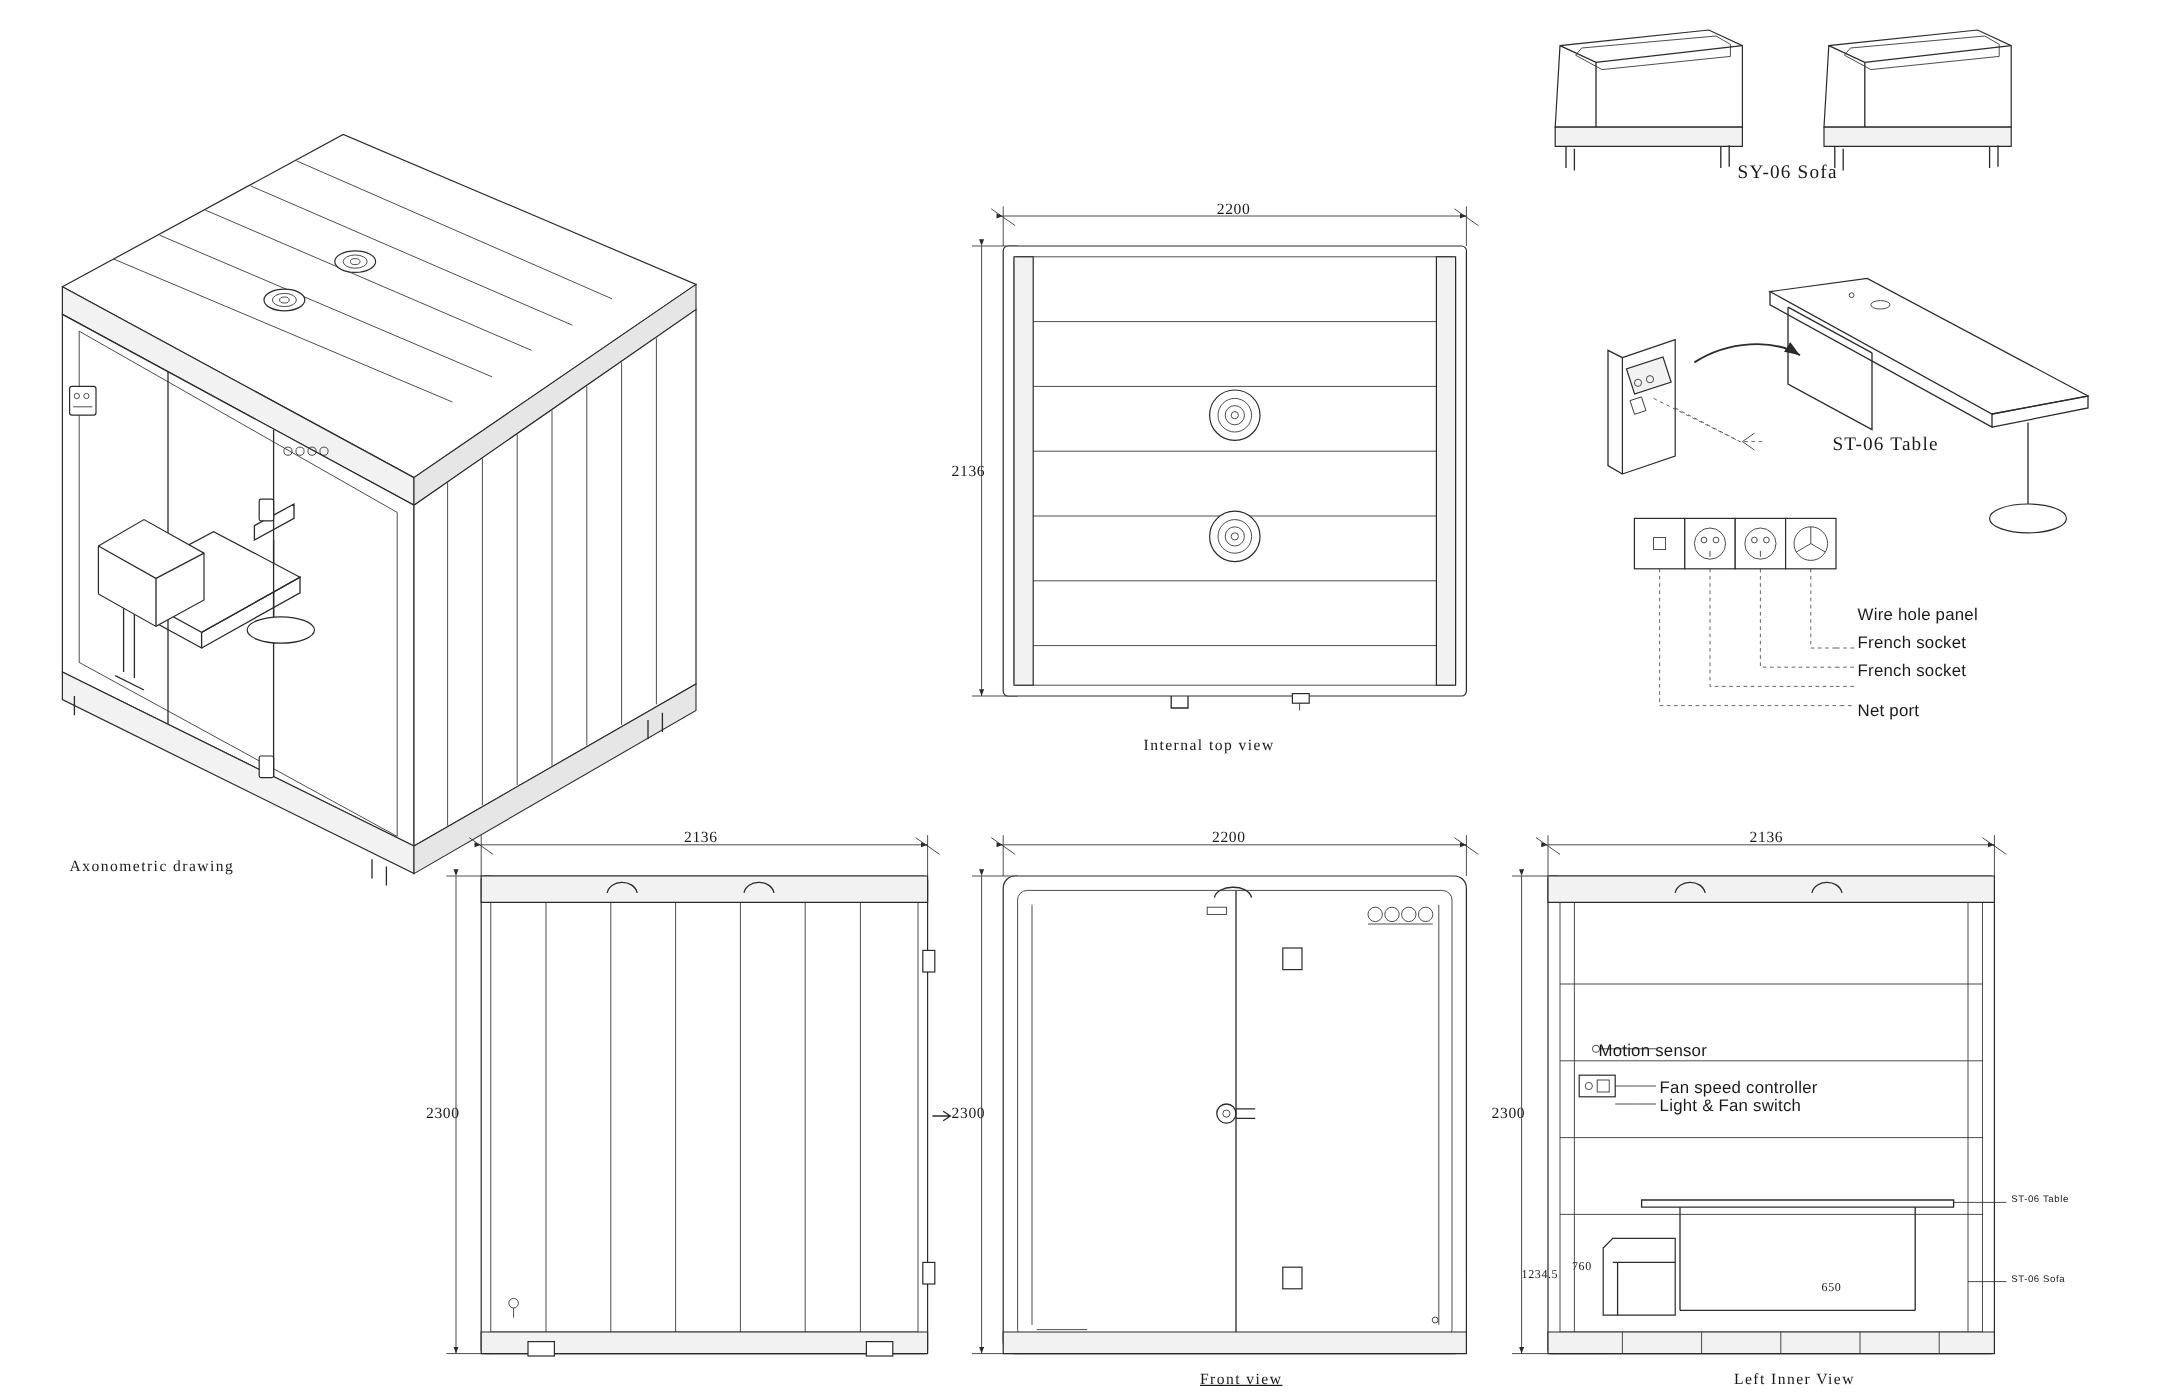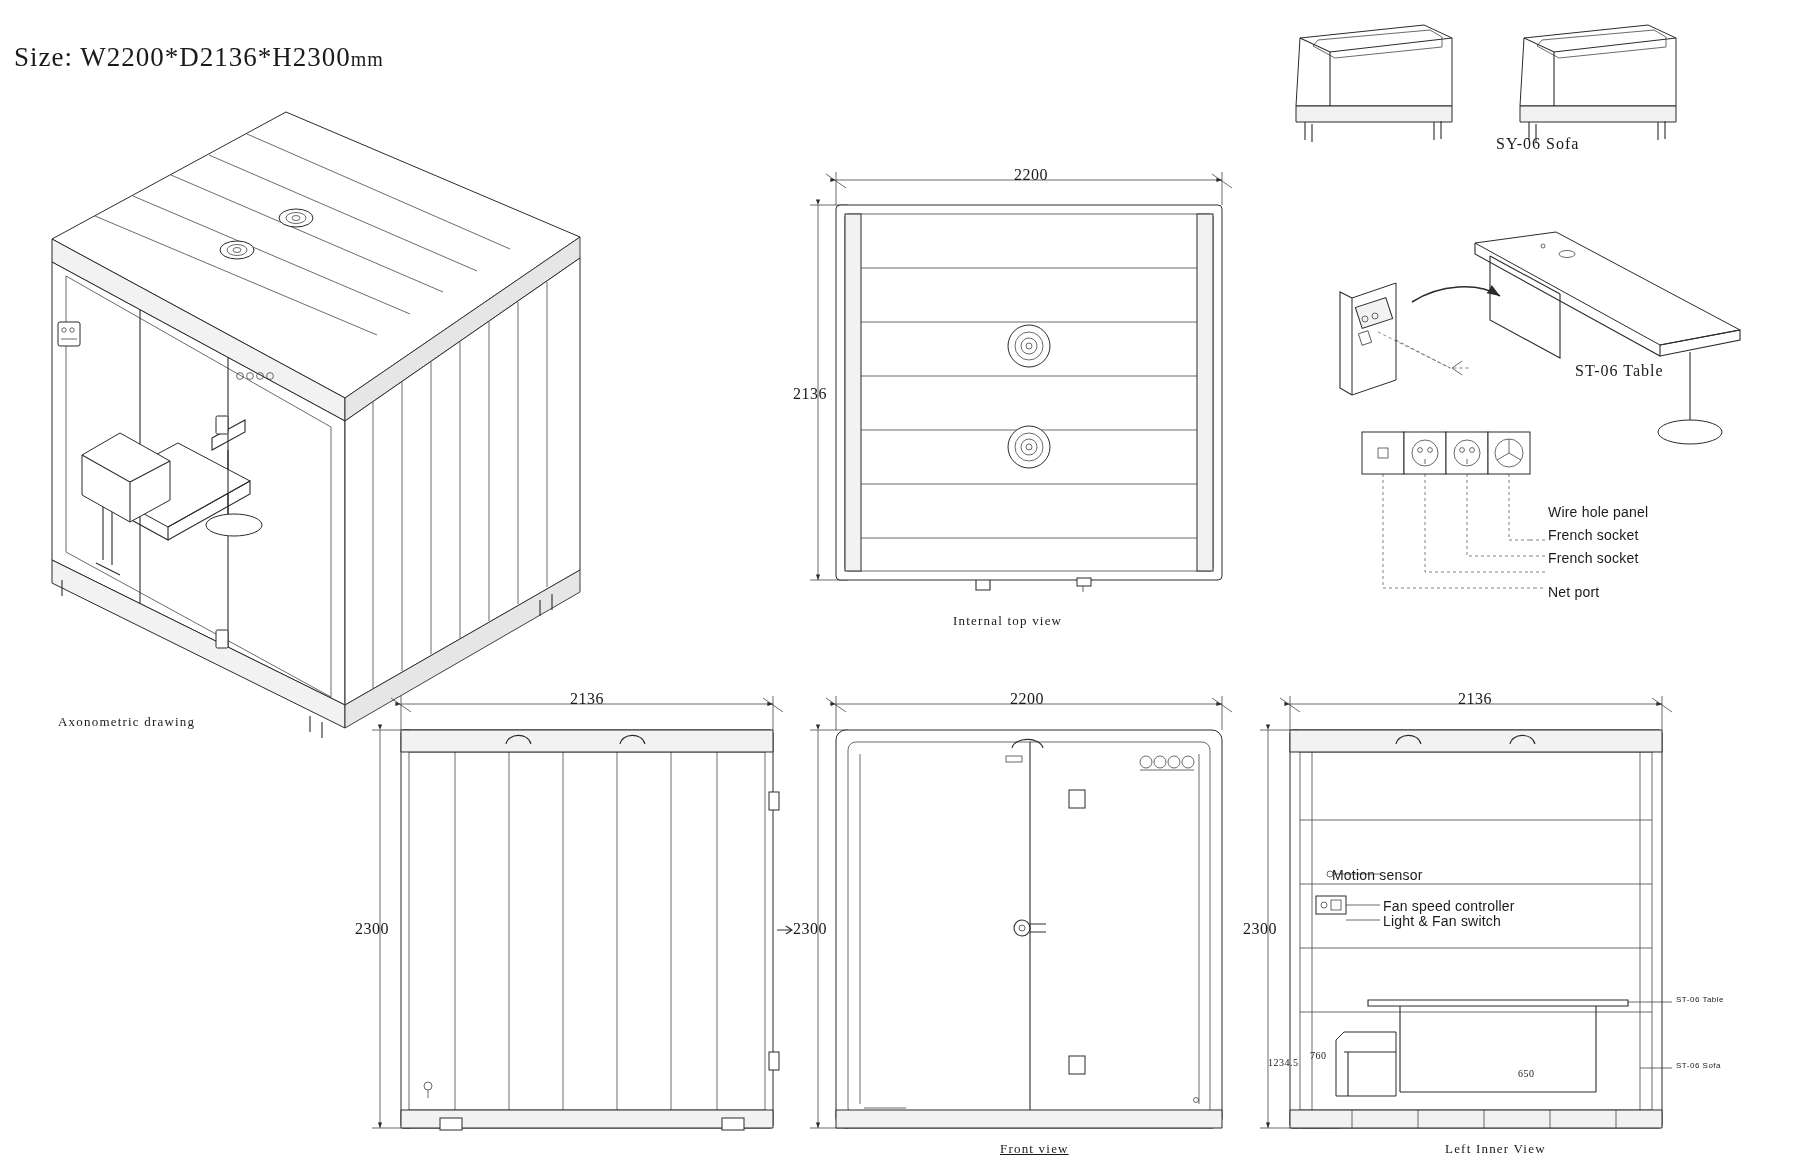--- a/index.html
+++ b/index.html
@@ -33,26 +33,25 @@
   }
   .size-title {
     font-size: 27px;
     letter-spacing: 1px;
   }
   .view-caption {
     font-size: 13px;
     letter-spacing: 1.2px;
   }
   .dim-label {
-    font-size: 16px;
+    font-size: 13px;
   }
   .small-caption {
     font-size: 16px;
     letter-spacing: 1px;
-    margin-left: 48px;
   }
   .callout {
     font-size: 14px;
     letter-spacing: 0.2px;
     font-family: "Liberation Sans", sans-serif;
   }
   .callout-sm {
     font-size: 8px;
     font-family: "Liberation Sans", sans-serif;
   }
@@ -419,24 +418,20 @@
 
       <path class="fillw" d="M1336,1040 L1344,1032 L1396,1032 L1396,1096 L1336,1096 Z"></path>
       <path class="ln" d="M1344,1052 L1396,1052"></path>
       <path class="ln" d="M1348,1052 L1348,1096"></path>
 
       <path class="ln-t" d="M1628,1002 L1672,1002"></path>
       <path class="ln-t" d="M1640,1068 L1672,1068"></path>
     </g>
   </svg>
 
-  <div class="lbl size-title" style="left:14px; top:42px;">
-    <span>Size:</span>
-    <span>W2200*D2136*H2300</span><span class="unit">mm</span>
-  </div>
 
   <div class="lbl view-caption" style="left:58px; top:714px;">Axonometric drawing</div>
   <div class="lbl view-caption" style="left:953px; top:613px;">Internal top view</div>
   <div class="lbl view-caption" style="left:1000px; top:1141px;text-decoration:underline;">Front view</div>
   <div class="lbl view-caption" style="left:1445px; top:1141px;">Left Inner View</div>
 
   <div class="lbl small-caption" style="left:1448px; top:135px;">SY-06 Sofa</div>
   <div class="lbl small-caption" style="left:1527px; top:362px;">ST-06 Table</div>
 
   <div class="lbl dim-label" style="left:1014px; top:166px;">2200</div>

